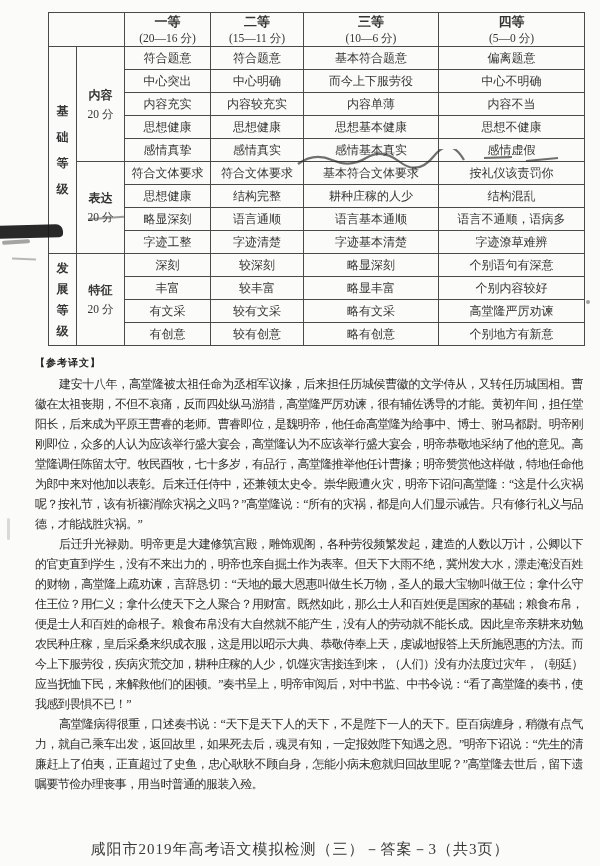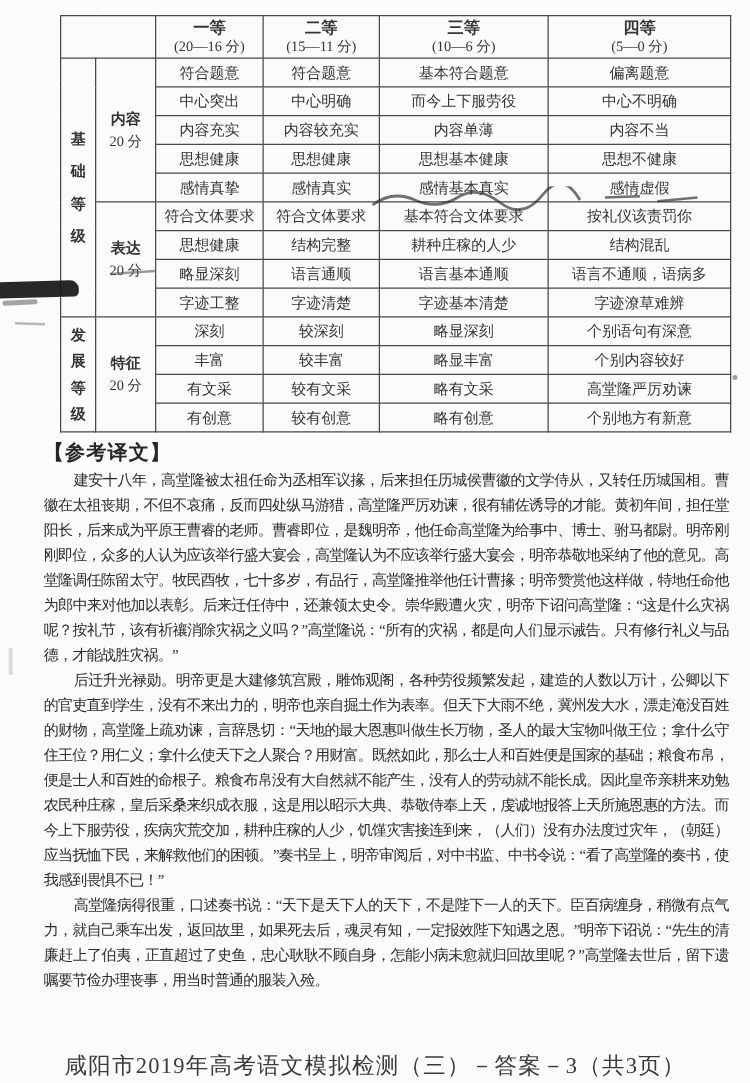--- a/index.html
+++ b/index.html
@@ -29,33 +29,33 @@
   .vstack{width:1.1em;margin:0 auto;word-break:break-all;font-weight:bold;letter-spacing:0;white-space:normal;}
   .vstack.tall{line-height:26px;}
   .vstack.short{line-height:21px;}
   .aspect-label{font-weight:bold;line-height:19px;}
   .aspect-score{line-height:18px;font-size:11.5px;}
   
   .translation{
     position:absolute;left:35px;top:352px;width:548px;
   }
   .trans-heading{
-    font-size:16px;font-weight:bold;line-height:21px;
+    font-size:10px;font-weight:bold;line-height:21px;
     letter-spacing:1px;color:#262626;margin:0 0 1px 0;
   }
   .translation p{
     margin:0;text-indent:2em;
     font-size:12px;line-height:20px;
     letter-spacing:-0.6px;
     text-align:justify;color:#2c2b29;
   }
   
   .footer{
     position:absolute;left:0;top:840px;width:100%;
-    text-align:center;font-size:18px;color:#3a3a3a;letter-spacing:1px;
+    text-align:center;font-size:15px;color:#3a3a3a;letter-spacing:1px;
   }
   
   .art{position:absolute;pointer-events:none;}
   .art-blob{left:-5px;top:225px;width:68px;height:13px;background:#161616;border-radius:2px 7px 4px 3px;transform:rotate(-1.6deg);opacity:.92;}
   .art-blob2{left:2px;top:240px;width:28px;height:4px;background:#3a3a3a;border-radius:2px;opacity:.45;transform:rotate(-3deg);}
   .art-squiggle{left:296px;top:149px;opacity:.65;}
   .art-dash1{left:88px;top:217px;width:36px;height:2px;background:#4c4c4c;transform:rotate(-4deg);opacity:.55;}
   .art-dash2{left:12px;top:258px;width:24px;height:2px;background:#555;opacity:.4;transform:rotate(2deg);}
   .art-tick{left:7px;top:518px;width:3px;height:22px;background:#555;opacity:.2;border-radius:2px;}
   .art-dot{left:586px;top:300px;width:4px;height:4px;background:#444;border-radius:50%;opacity:.5;}

